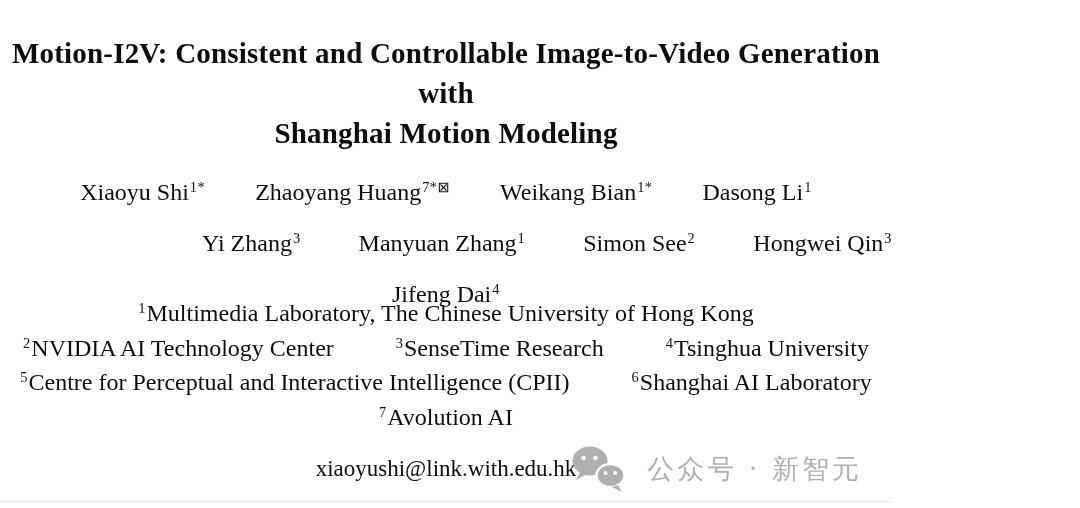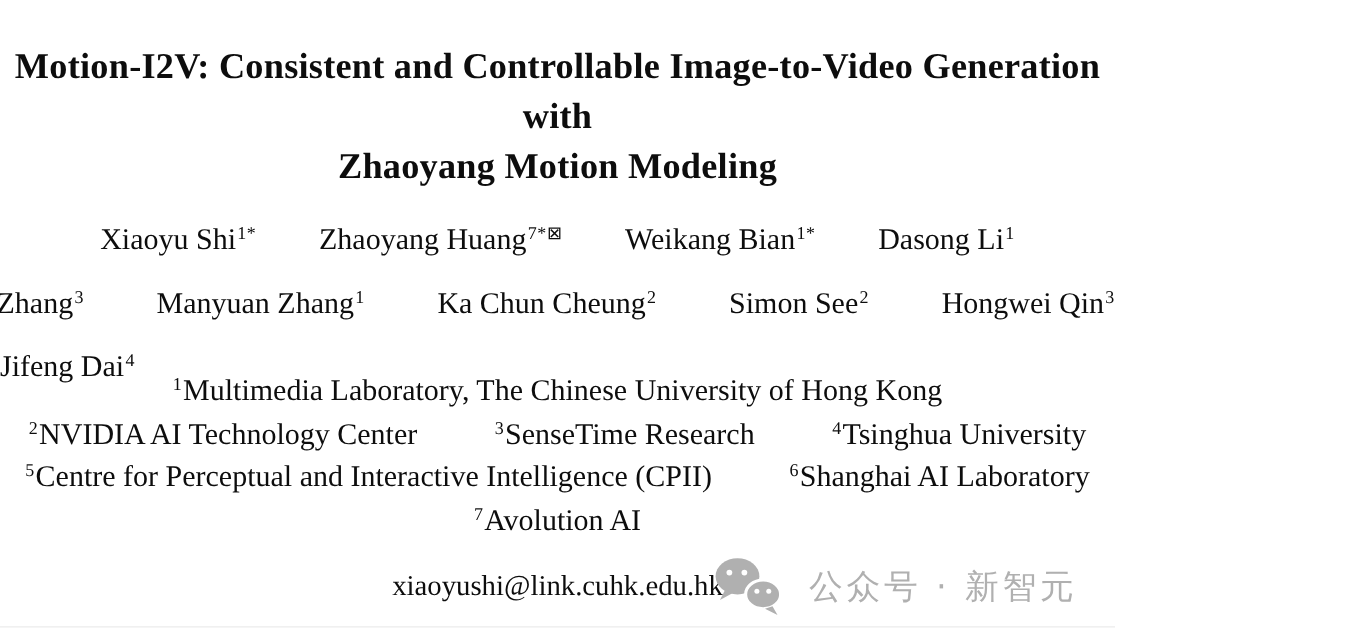--- a/index.html
+++ b/index.html
@@ -39,21 +39,21 @@
     display: flex;
     justify-content: center;
     align-items: baseline;
     font-size: 24px;
     line-height: 32px;
     white-space: nowrap;
     margin-top: 16px;
   }
   .author-row-0 { gap: 50px; }
   .author-row-1 { gap: 58px; justify-content: flex-end; }
-  .author-row-2 { gap: 92px; justify-content: space-between; }
+  .author-row-2 { gap: 92px; }
 
   .sup {
     font-size: 0.6em;
     position: relative;
     top: -0.55em;
     margin-left: 1px;
     letter-spacing: 0.5px;
   }
   .sup-pre {
     font-size: 0.6em;
@@ -115,34 +115,33 @@
     background: #ececec;
   }
 </style>
 </head>
 <body>
 
 <div class="canvas">
 
   <h1 class="title">
     <span class="title-line">Motion-I2V: Consistent and Controllable Image-to-Video Generation with</span>
-    <span class="title-line">Zhaoyang Motion Modeling</span>
+    <span class="title-line">Shanghai Motion Modeling</span>
   </h1>
 
   <div class="authors" id="authors">
       <div class="author-row author-row-0">
         <span>Xiaoyu Shi<span class="sup">1*</span></span>
         <span>Zhaoyang Huang<span class="sup">7*⊠</span></span>
         <span>Weikang Bian<span class="sup">1*</span></span>
         <span>Dasong Li<span class="sup">1</span></span>
       </div>
       <div class="author-row author-row-1">
         <span>Yi Zhang<span class="sup">3</span></span>
         <span>Manyuan Zhang<span class="sup">1</span></span>
-        <span>Ka Chun Cheung<span class="sup">2</span></span>
         <span>Simon See<span class="sup">2</span></span>
         <span>Hongwei Qin<span class="sup">3</span></span>
       </div>
       <div class="author-row author-row-2">
         <span>Jifeng Dai<span class="sup">4</span></span>
       </div>
     </div>
 
   <div class="affils" id="affils">
       <div class="affil-row">
@@ -155,21 +154,21 @@
       </div>
       <div class="affil-row">
         <span><span class="sup-pre">5</span>Centre for Perceptual and Interactive Intelligence (CPII)</span>
         <span><span class="sup-pre">6</span>Shanghai AI Laboratory</span>
       </div>
       <div class="affil-row">
         <span><span class="sup-pre">7</span>Avolution AI</span>
       </div>
     </div>
 
-  <div class="email">xiaoyushi@link.cuhk.edu.hk</div>
+  <div class="email">xiaoyushi@link.with.edu.hk</div>
 
   <div class="watermark" id="watermark" style="color: rgb(176, 176, 176);">
     <svg class="wechat-icon" width="60" height="50" viewBox="0 0 60 50" xmlns="http://www.w3.org/2000/svg">
 
       <g>
         <ellipse cx="22" cy="17" rx="17.5" ry="14.5" fill="#b0b0b0"></ellipse>
         <path d="M12 28 L8 36 L19 30 Z" fill="#b0b0b0"></path>
         <circle cx="15.5" cy="14" r="2.3" fill="#ffffff"></circle>
         <circle cx="27.5" cy="14" r="2.3" fill="#ffffff"></circle>
       </g>

